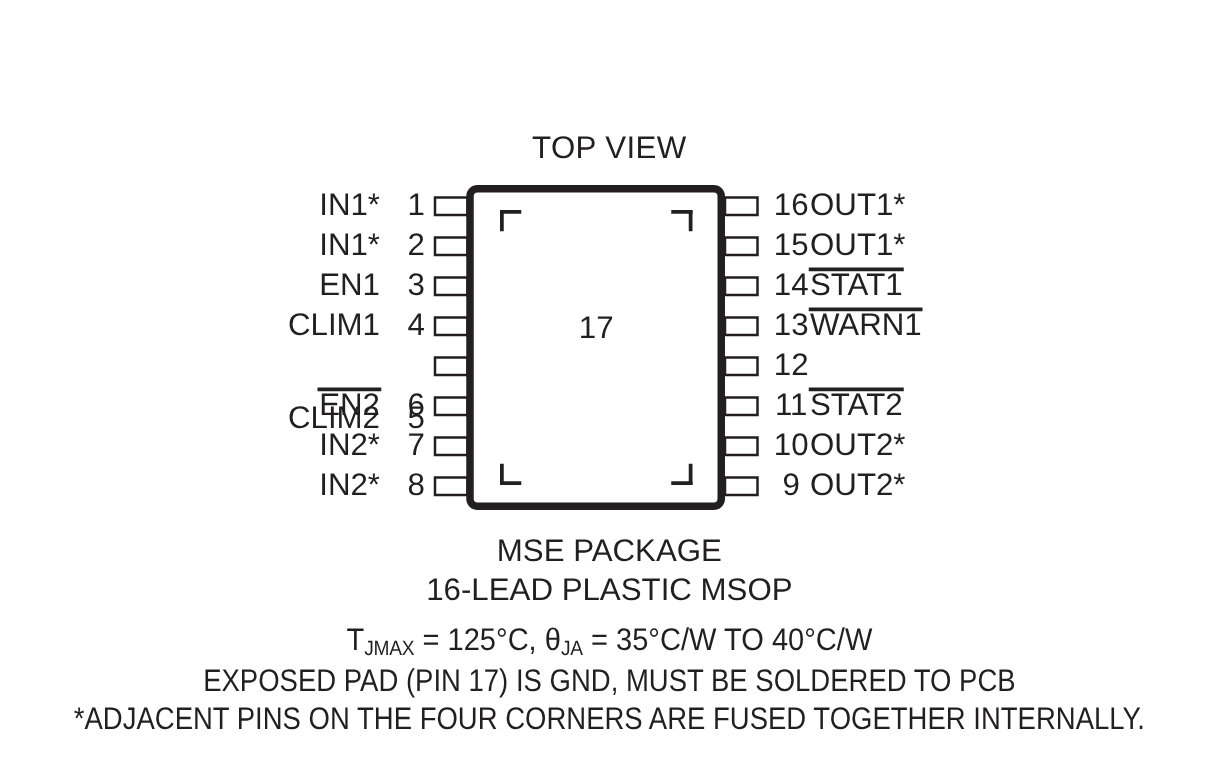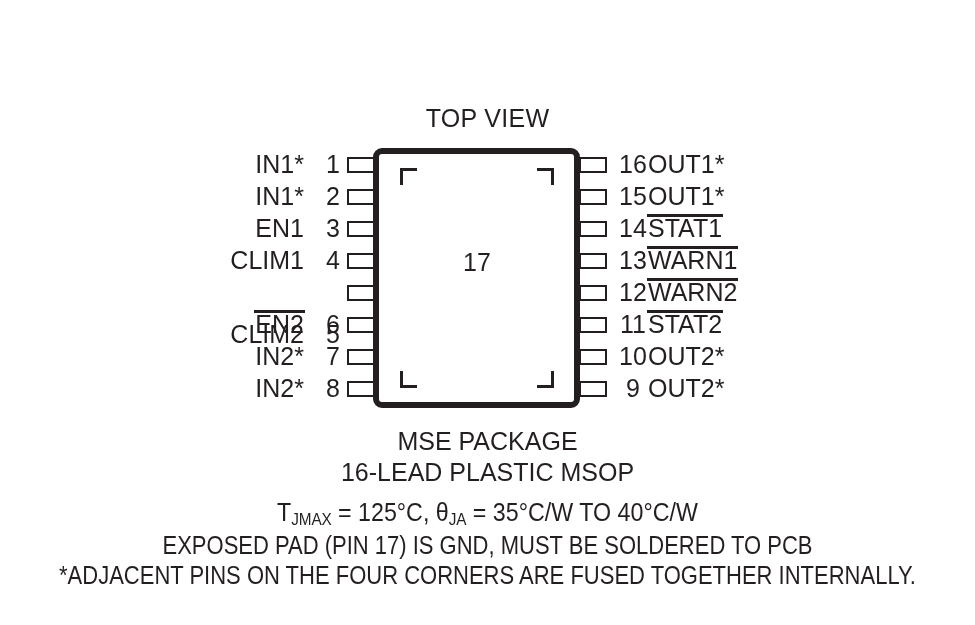--- a/index.html
+++ b/index.html
@@ -261,21 +261,20 @@
       <div class="pin-row right-row" style="top: 213px;">
         <span class="pin-num">14</span>
         <span class="pin-label"><span class="ovl">STAT1</span></span>
       </div>
       <div class="pin-row right-row" style="top: 245px;">
         <span class="pin-num">13</span>
         <span class="pin-label"><span class="ovl">WARN1</span></span>
       </div>
       <div class="pin-row right-row" style="top: 277px;">
         <span class="pin-num">12</span>
-        <span class="pin-label"><span class="ovl">WARN2</span></span>
       </div>
       <div class="pin-row right-row" style="top: 309px;">
         <span class="pin-num">11</span>
         <span class="pin-label"><span class="ovl">STAT2</span></span>
       </div>
       <div class="pin-row right-row" style="top: 341px;">
         <span class="pin-num">10</span>
         <span class="pin-label">OUT2*</span>
       </div>
       <div class="pin-row right-row" style="top: 373px;">

